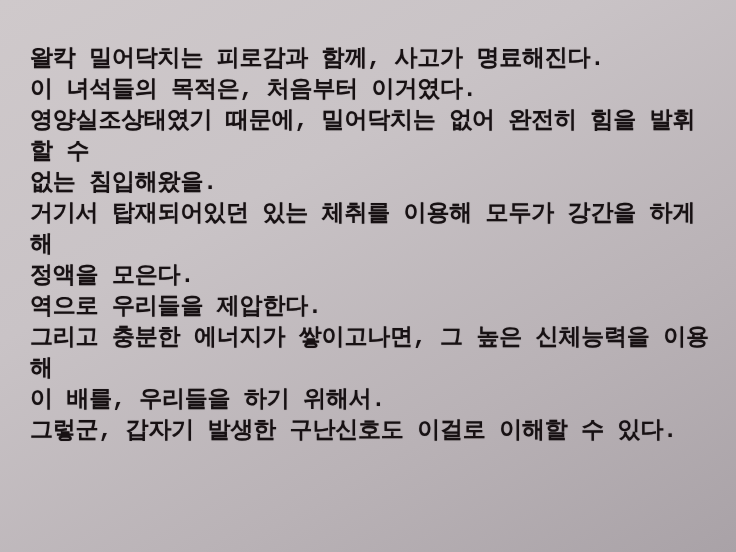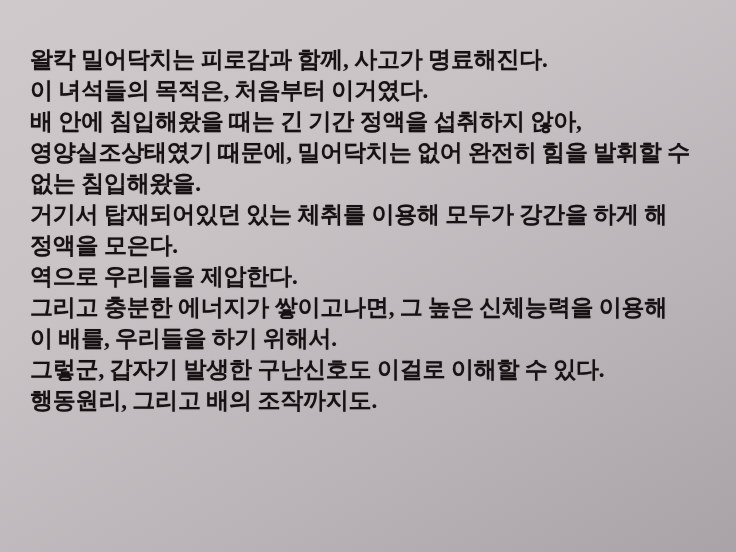--- a/index.html
+++ b/index.html
@@ -22,41 +22,39 @@
   }
   .text-block {
     position: absolute;
     left: 30px;
     top: 44px;
     right: 18px;
     display: flex;
     flex-direction: column;
   }
   .line {
-    font-family: Liberation Serif, serif;
+    font-family: Liberation Mono, monospace;
     font-size: 23px;
     line-height: 31px;
     color: #171113;
     white-space: pre-wrap;
     letter-spacing: -0.2px;
     font-weight: 600;
     text-shadow: 0 0 1px rgba(20,14,16,0.35);
   }
 </style>
 </head>
 <body>
 
 <div class="page">
   <div class="text-block">
     <div class="line">왈칵 밀어닥치는 피로감과 함께, 사고가 명료해진다.</div>
     <div class="line">이 녀석들의 목적은, 처음부터 이거였다.</div>
-    <div class="line">배 안에 침입해왔을 때는 긴 기간 정액을 섭취하지 않아,</div>
     <div class="line">영양실조상태였기 때문에, 밀어닥치는 없어 완전히 힘을 발휘할 수</div>
     <div class="line">없는 침입해왔을.</div>
     <div class="line">거기서 탑재되어있던 있는 체취를 이용해 모두가 강간을 하게 해</div>
     <div class="line">정액을 모은다.</div>
     <div class="line">역으로 우리들을 제압한다.</div>
     <div class="line">그리고 충분한 에너지가 쌓이고나면, 그 높은 신체능력을 이용해</div>
     <div class="line">이 배를, 우리들을 하기 위해서.</div>
     <div class="line">그렇군, 갑자기 발생한 구난신호도 이걸로 이해할 수 있다.</div>
-    <div class="line">행동원리, 그리고 배의 조작까지도.</div>
   </div>
 </div>
 
 </body></html>

